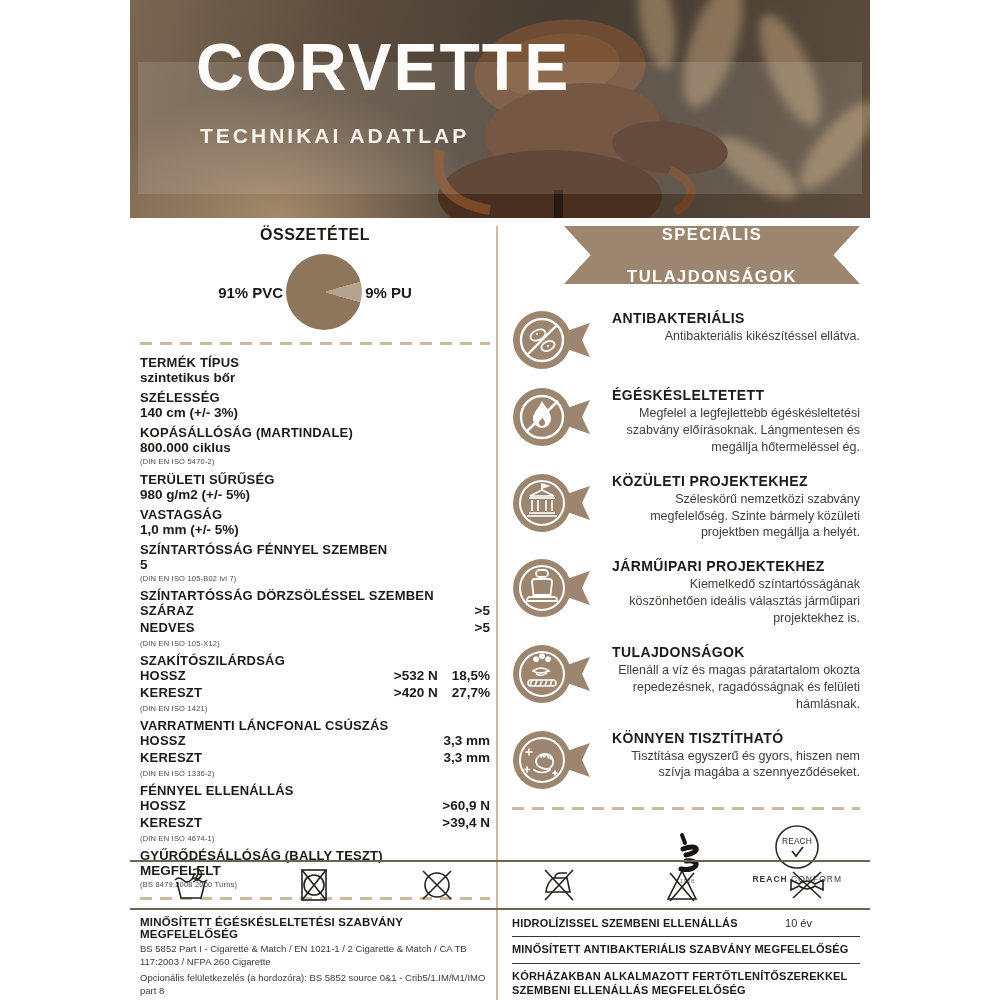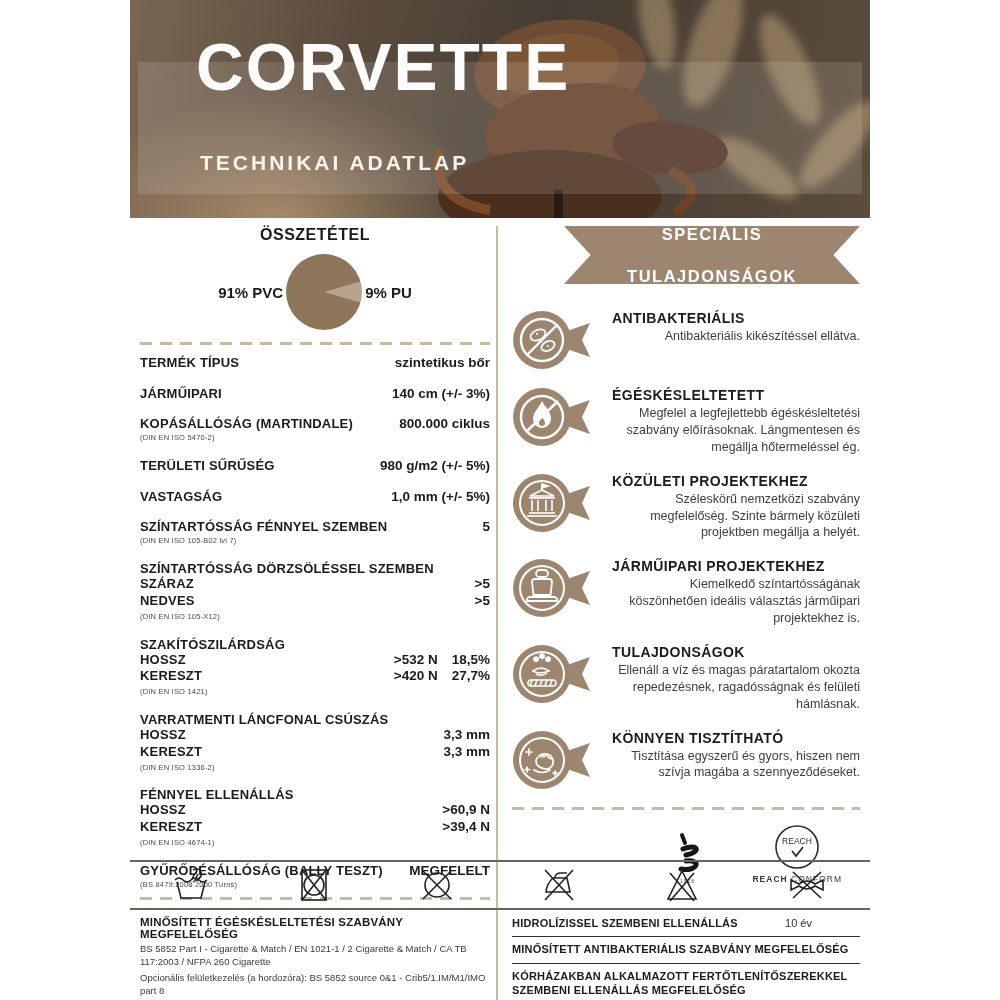--- a/index.html
+++ b/index.html
@@ -17,40 +17,40 @@
   }
   .hero-glow{left:-60px;top:90px;width:420px;height:260px;border-radius:50%;
     background:radial-gradient(closest-side,rgba(222,186,139,.55),rgba(222,186,139,0));}
   .leaf{background:rgba(231,196,148,.38);border-radius:50%;filter:blur(5px);}
   .hero-panel{left:8px;top:62px;width:724px;height:132px;background:rgba(244,236,224,.14);}
   .hero-title{
     left:66px;top:34px;font-size:66px;font-weight:800;color:#fdfcfa;
     letter-spacing:2px;line-height:1;
   }
   .hero-sub{
-    left:70px;top:124px;font-size:21px;font-weight:700;color:#f7f3ec;letter-spacing:3px;margin-top:27px;
+    left:70px;top:124px;font-size:21px;font-weight:700;color:#f7f3ec;letter-spacing:3px;
   }
 
   
   .v-divider{left:496px;top:226px;width:2px;height:774px;background:#cdb99f;}
   .left-col{left:140px;top:226px;width:350px;}
   .right-col{left:512px;top:226px;width:348px;}
 
   
   .comp-title{text-align:center;font-weight:800;font-size:16px;letter-spacing:.5px;}
   .comp-wrap{display:flex;align-items:center;justify-content:center;gap:3px;margin-top:8px;height:80px;}
   .pie{width:76px;height:76px;border-radius:50%;}
   .pie-label{font-weight:800;font-size:15px;}
   .dash-line{height:3px;background:repeating-linear-gradient(90deg,#cdb99f 0 12px,transparent 12px 20px);}
   .left-dash-top{margin-top:10px;}
 
   
   .spec-rows{display:flex;flex-direction:column;justify-content:space-between;height:534px;margin-top:10px;}
   .spec-row{}
-  .spec-main{display:flex;justify-content:space-between;align-items:baseline;}
+  .spec-main{display:flex;justify-content:space-between;align-items:baseline;flex-direction:column;}
   .spec-label{font-weight:800;font-size:13px;letter-spacing:.2px;}
   .spec-value{font-weight:800;font-size:13.5px;white-space:nowrap;}
   .spec-sub{display:flex;justify-content:space-between;align-items:baseline;line-height:1.25;}
   .spec-v2{display:inline-block;margin-left:14px;}
   .spec-note{font-size:7.5px;color:#4d4a45;letter-spacing:.2px;margin-top:2px;}
   .left-dash-bottom{margin-top:8px;}
 
   
   .ribbon{
     margin-left:52px;width:296px;height:58px;background:#9d8670;color:#fff;
@@ -134,21 +134,21 @@
 
     <div class="spec-row">
       <div class="spec-main">
         <span class="spec-label">TERMÉK TÍPUS</span>
         <span class="spec-value">szintetikus bőr</span>
       </div>
     </div>
 
     <div class="spec-row">
       <div class="spec-main">
-        <span class="spec-label">JÁRMŰIPARI</span>
+        <span class="spec-label">SZÉLESSÉG</span>
         <span class="spec-value">140 cm (+/- 3%)</span>
       </div>
     </div>
 
     <div class="spec-row">
       <div class="spec-main">
         <span class="spec-label">KOPÁSÁLLÓSÁG (MARTINDALE)</span>
         <span class="spec-value">800.000 ciklus</span>
       </div>
       <div class="spec-note">(DIN EN ISO 5470-2)</div>

